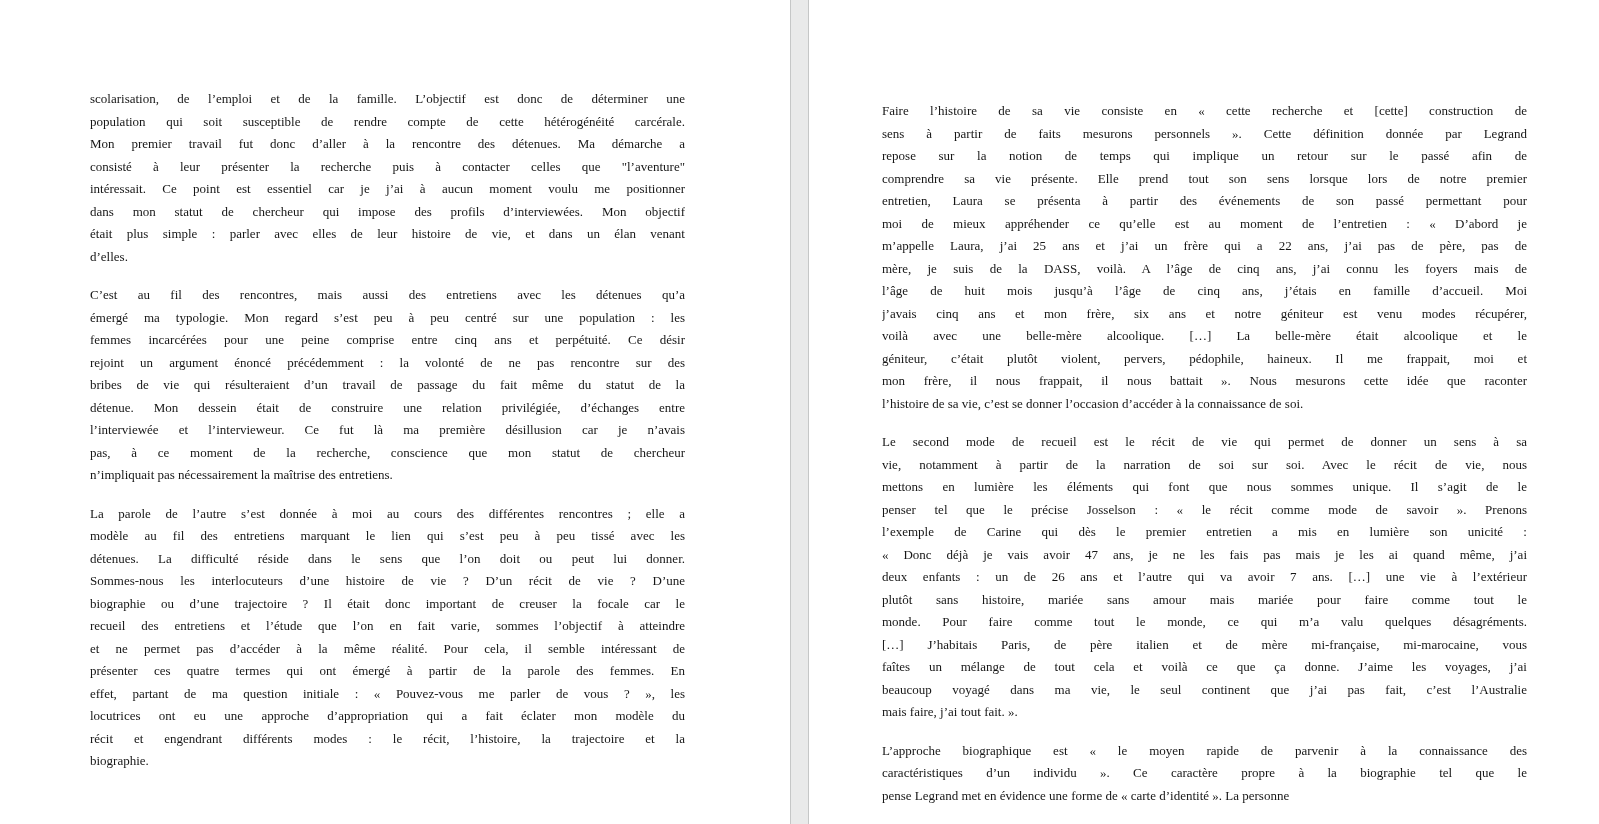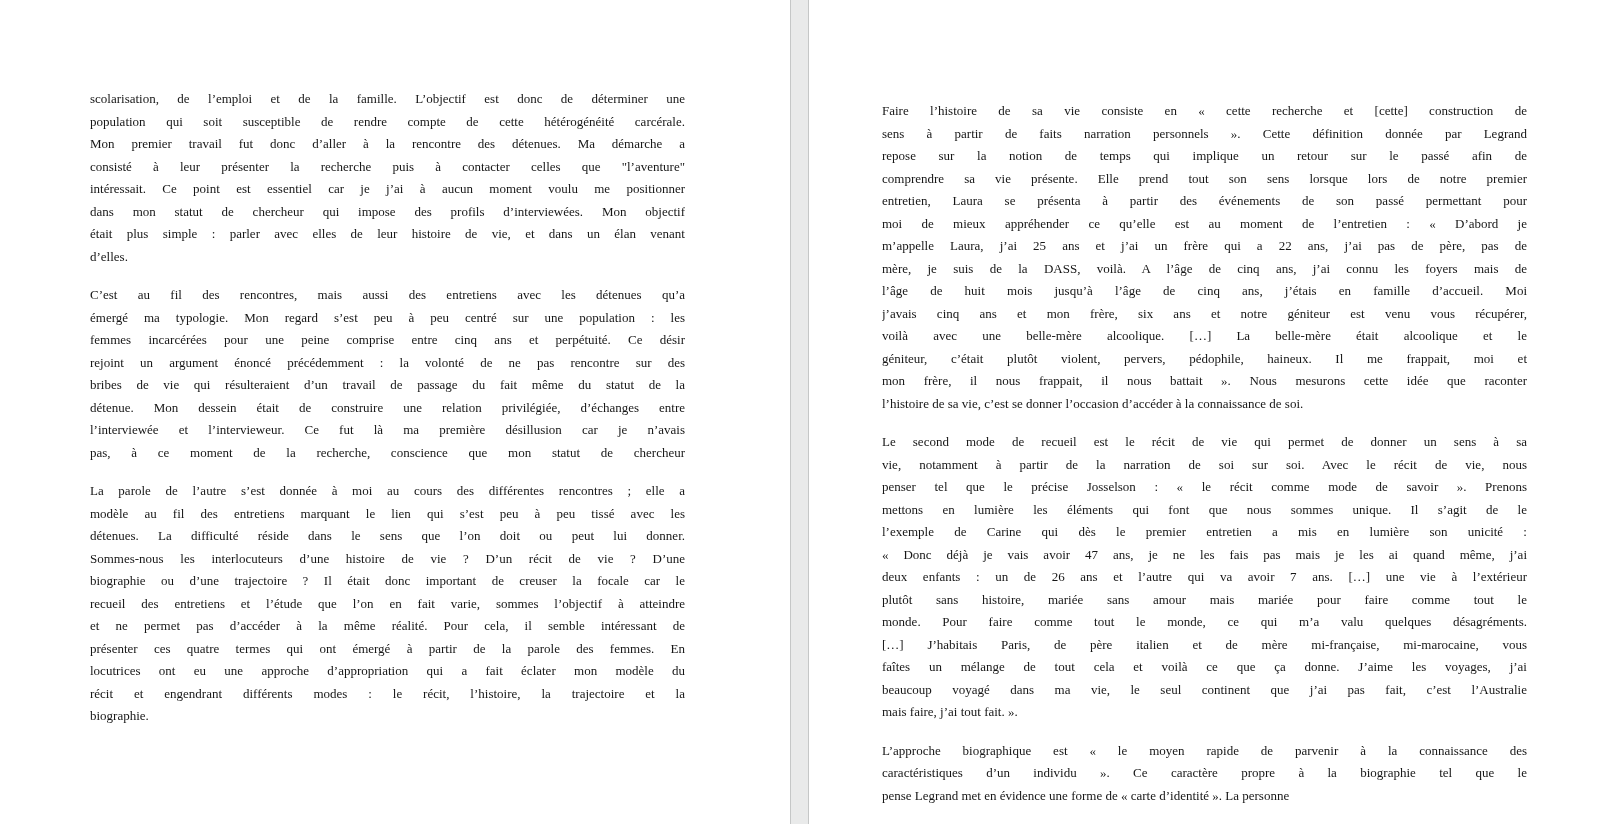--- a/index.html
+++ b/index.html
@@ -72,62 +72,64 @@
         </div>
         <div class="paragraph">
           <div class="line">C’est au fil des rencontres, mais aussi des entretiens avec les détenues qu’a</div>
           <div class="line">émergé ma typologie. Mon regard s’est peu à peu centré sur une population : les</div>
           <div class="line">femmes incarcérées pour une peine comprise entre cinq ans et perpétuité. Ce désir</div>
           <div class="line">rejoint un argument énoncé précédemment : la volonté de ne pas rencontre sur des</div>
           <div class="line">bribes de vie qui résulteraient d’un travail de passage du fait même du statut de la</div>
           <div class="line">détenue. Mon dessein était de construire une relation privilégiée, d’échanges entre</div>
           <div class="line">l’interviewée et l’intervieweur. Ce fut là ma première désillusion car je n’avais</div>
           <div class="line">pas, à ce moment de la recherche, conscience que mon statut de chercheur</div>
+          <div class="line last">n’impliquait pas nécessairement la maîtrise des entretiens.</div>
         </div>
         <div class="paragraph">
           <div class="line">La parole de l’autre s’est donnée à moi au cours des différentes rencontres ; elle a</div>
           <div class="line">modèle au fil des entretiens marquant le lien qui s’est peu à peu tissé avec les</div>
           <div class="line">détenues. La difficulté réside dans le sens que l’on doit ou peut lui donner.</div>
           <div class="line">Sommes-nous les interlocuteurs d’une histoire de vie ? D’un récit de vie ? D’une</div>
           <div class="line">biographie ou d’une trajectoire ? Il était donc important de creuser la focale car le</div>
           <div class="line">recueil des entretiens et l’étude que l’on en fait varie, sommes l’objectif à atteindre</div>
           <div class="line">et ne permet pas d’accéder à la même réalité. Pour cela, il semble intéressant de</div>
           <div class="line">présenter ces quatre termes qui ont émergé à partir de la parole des femmes. En</div>
+          <div class="line">effet, partant de ma question initiale : « Pouvez-vous me parler de vous ? », les</div>
           <div class="line">locutrices ont eu une approche d’appropriation qui a fait éclater mon modèle du</div>
           <div class="line">récit et engendrant différents modes : le récit, l’histoire, la trajectoire et la</div>
           <div class="line last">biographie.</div>
         </div>
       </div>
   </div>
 
   <div class="gutter" style="background: rgb(233, 234, 234); border-left-color: rgb(197, 199, 199); border-right-color: rgb(197, 199, 199);"></div>
 
   <div class="page page-right" style="background: rgb(255, 255, 255);">
     <div class="text-block" style="color: rgb(22, 22, 22); margin-top: 12px;">
         <div class="paragraph">
           <div class="line">Faire l’histoire de sa vie consiste en « cette recherche et [cette] construction de</div>
-          <div class="line">sens à partir de faits narration personnels ». Cette définition donnée par Legrand</div>
+          <div class="line">sens à partir de faits mesurons personnels ». Cette définition donnée par Legrand</div>
           <div class="line">repose sur la notion de temps qui implique un retour sur le passé afin de</div>
           <div class="line">comprendre sa vie présente. Elle prend tout son sens lorsque lors de notre premier</div>
           <div class="line">entretien, Laura se présenta à partir des événements de son passé permettant pour</div>
           <div class="line">moi de mieux appréhender ce qu’elle est au moment de l’entretien : « D’abord je</div>
           <div class="line">m’appelle Laura, j’ai 25 ans et j’ai un frère qui a 22 ans, j’ai pas de père, pas de</div>
           <div class="line">mère, je suis de la DASS, voilà. A l’âge de cinq ans, j’ai connu les foyers mais de</div>
           <div class="line">l’âge de huit mois jusqu’à l’âge de cinq ans, j’étais en famille d’accueil. Moi</div>
-          <div class="line">j’avais cinq ans et mon frère, six ans et notre géniteur est venu vous récupérer,</div>
+          <div class="line">j’avais cinq ans et mon frère, six ans et notre géniteur est venu modes récupérer,</div>
           <div class="line">voilà avec une belle-mère alcoolique. […] La belle-mère était alcoolique et le</div>
           <div class="line">géniteur, c’était plutôt violent, pervers, pédophile, haineux. Il me frappait, moi et</div>
           <div class="line">mon frère, il nous frappait, il nous battait ». Nous mesurons cette idée que raconter</div>
           <div class="line last">l’histoire de sa vie, c’est se donner l’occasion d’accéder à la connaissance de soi.</div>
         </div>
         <div class="paragraph">
           <div class="line">Le second mode de recueil est le récit de vie qui permet de donner un sens à sa</div>
           <div class="line">vie, notamment à partir de la narration de soi sur soi. Avec le récit de vie, nous</div>
+          <div class="line">mettons en lumière les éléments qui font que nous sommes unique. Il s’agit de le</div>
           <div class="line">penser tel que le précise Josselson : « le récit comme mode de savoir ». Prenons</div>
-          <div class="line">mettons en lumière les éléments qui font que nous sommes unique. Il s’agit de le</div>
           <div class="line">l’exemple de Carine qui dès le premier entretien a mis en lumière son unicité :</div>
           <div class="line">« Donc déjà je vais avoir 47 ans, je ne les fais pas mais je les ai quand même, j’ai</div>
           <div class="line">deux enfants : un de 26 ans et l’autre qui va avoir 7 ans. […] une vie à l’extérieur</div>
           <div class="line">plutôt sans histoire, mariée sans amour mais mariée pour faire comme tout le</div>
           <div class="line">monde. Pour faire comme tout le monde, ce qui m’a valu quelques désagréments.</div>
           <div class="line">[…] J’habitais Paris, de père italien et de mère mi-française, mi-marocaine, vous</div>
           <div class="line">faîtes un mélange de tout cela et voilà ce que ça donne. J’aime les voyages, j’ai</div>
           <div class="line">beaucoup voyagé dans ma vie, le seul continent que j’ai pas fait, c’est l’Australie</div>
           <div class="line last">mais faire, j’ai tout fait. ».</div>
         </div>

